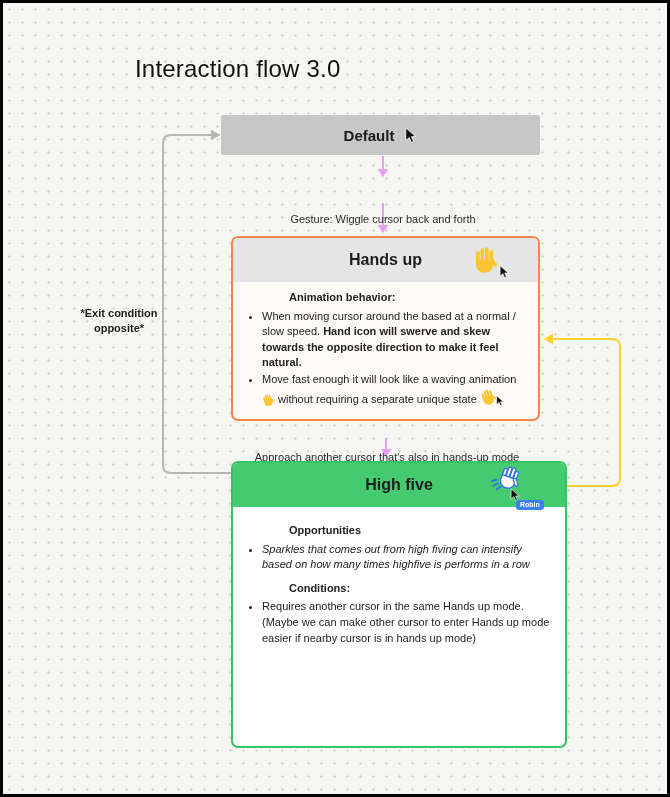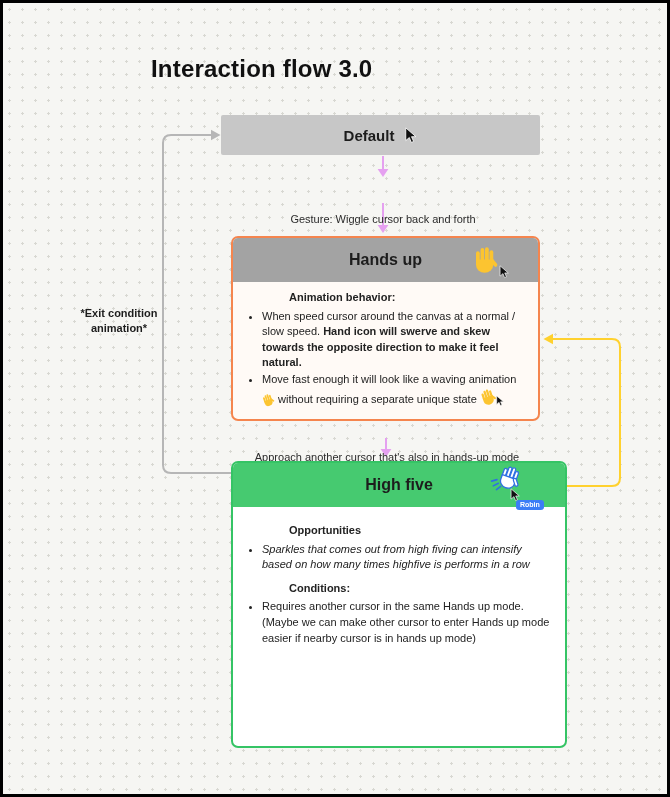--- a/index.html
+++ b/index.html
@@ -11,41 +11,41 @@
     border:3px solid #000;
     background-color:#f6f6f3;
     background-image: radial-gradient(#d8d8d2 1.1px, transparent 1.35px);
     background-size:13px 13px;
     overflow:hidden;
     color:#1e1e1e;
   }
   .connectors { position:absolute; left:0; top:0; pointer-events:none; }
 
   .title {
-    position:absolute; left:148px; top:52px;
-    font-size:24px; font-weight:700; color:#111; letter-spacing:.2px;
+    position:absolute; left:132px; top:52px;
+    font-size:24px; font-weight:400; color:#111; letter-spacing:.2px;
   }
 
   .node-default {
     position:absolute; left:218px; top:112px; width:319px; height:40px;
     background:#c7c7c7; border-radius:2px;
     display:flex; align-items:center; justify-content:center; gap:9px;
   }
   .node-default .label { font-size:15px; font-weight:700; color:#1c1c1c; }
 
   .card { position:absolute; border-radius:7px; }
   .card.handsup { left:228px; top:233px; width:309px; min-height:157px; border:2px solid #f5854e; background:#fffaf6; }
   .card.highfive { left:228px; top:458px; width:336px; min-height:287px; border:2px solid #35c465; background:#ffffff; }
 
   .card-header {
     position:relative; height:44px;
     display:flex; align-items:center; justify-content:center;
     border-radius:5px 5px 0 0;
   }
-  .handsup .card-header { background:#a3a3a3; }
+  .handsup .card-header { background:#e5e5e5; }
   .highfive .card-header { background:#46ca70; }
   .card-title { font-size:16px; font-weight:700; color:#1d1d1d; }
 
   .card-body { padding:8px 12px 10px; font-size:11px; line-height:1.42; color:#222; }
   .sec-title { font-weight:700;margin-left:44px; }
   .sec-title.gap { margin-top:8px; }
   .card-body ul { margin:3px 0 2px; padding-left:17px; }
   .card-body li { margin-bottom:1px; }
   ul.italic li { font-style:italic; }
   .card-body b { font-weight:700; }
@@ -138,21 +138,21 @@
         <span class="icon cur">
           <svg width="11" height="14" viewBox="0 0 16 20">
             <path d="M3 1 L3 16 L7.2 12.4 L9.6 18.2 L12.3 17 L9.8 11.4 L15 11.4 Z" fill="#111" stroke="#fff" stroke-width="1"></path>
           </svg>
         </span>
       </span>
     </div>
     <div class="card-body">
       <div class="sec-title">Animation behavior:</div>
       <ul>
-        <li><span>When speed cursor around the canvas at a normal / slow speed. </span><b>Hand icon will swerve and skew towards the opposite direction to make it feel natural.</b></li>
+        <li><span>When moving cursor around the based at a normal / slow speed. </span><b>Hand icon will swerve and skew towards the opposite direction to make it feel natural.</b></li>
         <li><span>Move fast enough it will look like a waving animation </span><span class="icon">
               <svg width="13" height="14" viewBox="0 0 22 24">
                 <g fill="#fcc430" transform="rotate(-18 11 12)">
                   <rect x="3" y="5" width="3" height="9" rx="1.5"></rect>
                   <rect x="6.6" y="2.4" width="3" height="11" rx="1.5"></rect>
                   <rect x="10.2" y="1.8" width="3" height="11.4" rx="1.5"></rect>
                   <rect x="13.8" y="4.2" width="3" height="9.4" rx="1.5"></rect>
                   <path d="M3 11.5 h13.8 v4.3 a6.9 6.4 0 0 1 -13.8 0 Z"></path>
                   <rect x="15.6" y="10.4" width="2.9" height="7.6" rx="1.45" transform="rotate(-38 17 14)"></rect>
                 </g>
@@ -211,15 +211,15 @@
       <ul class="italic">
         <li>Sparkles that comes out from high fiving can intensify based on how many times highfive is performs in a row</li>
       </ul>
       <div class="sec-title gap">Conditions:</div>
       <ul>
         <li>Requires another cursor in the same Hands up mode. (Maybe we can make other cursor to enter Hands up mode easier if nearby cursor is in hands up mode)</li>
       </ul>
     </div>
   </div>
 
-  <div class="exit-label">*Exit condition animation*</div>
+  <div class="exit-label">*Exit condition opposite*</div>
 
 </div>
 
 </body></html>

